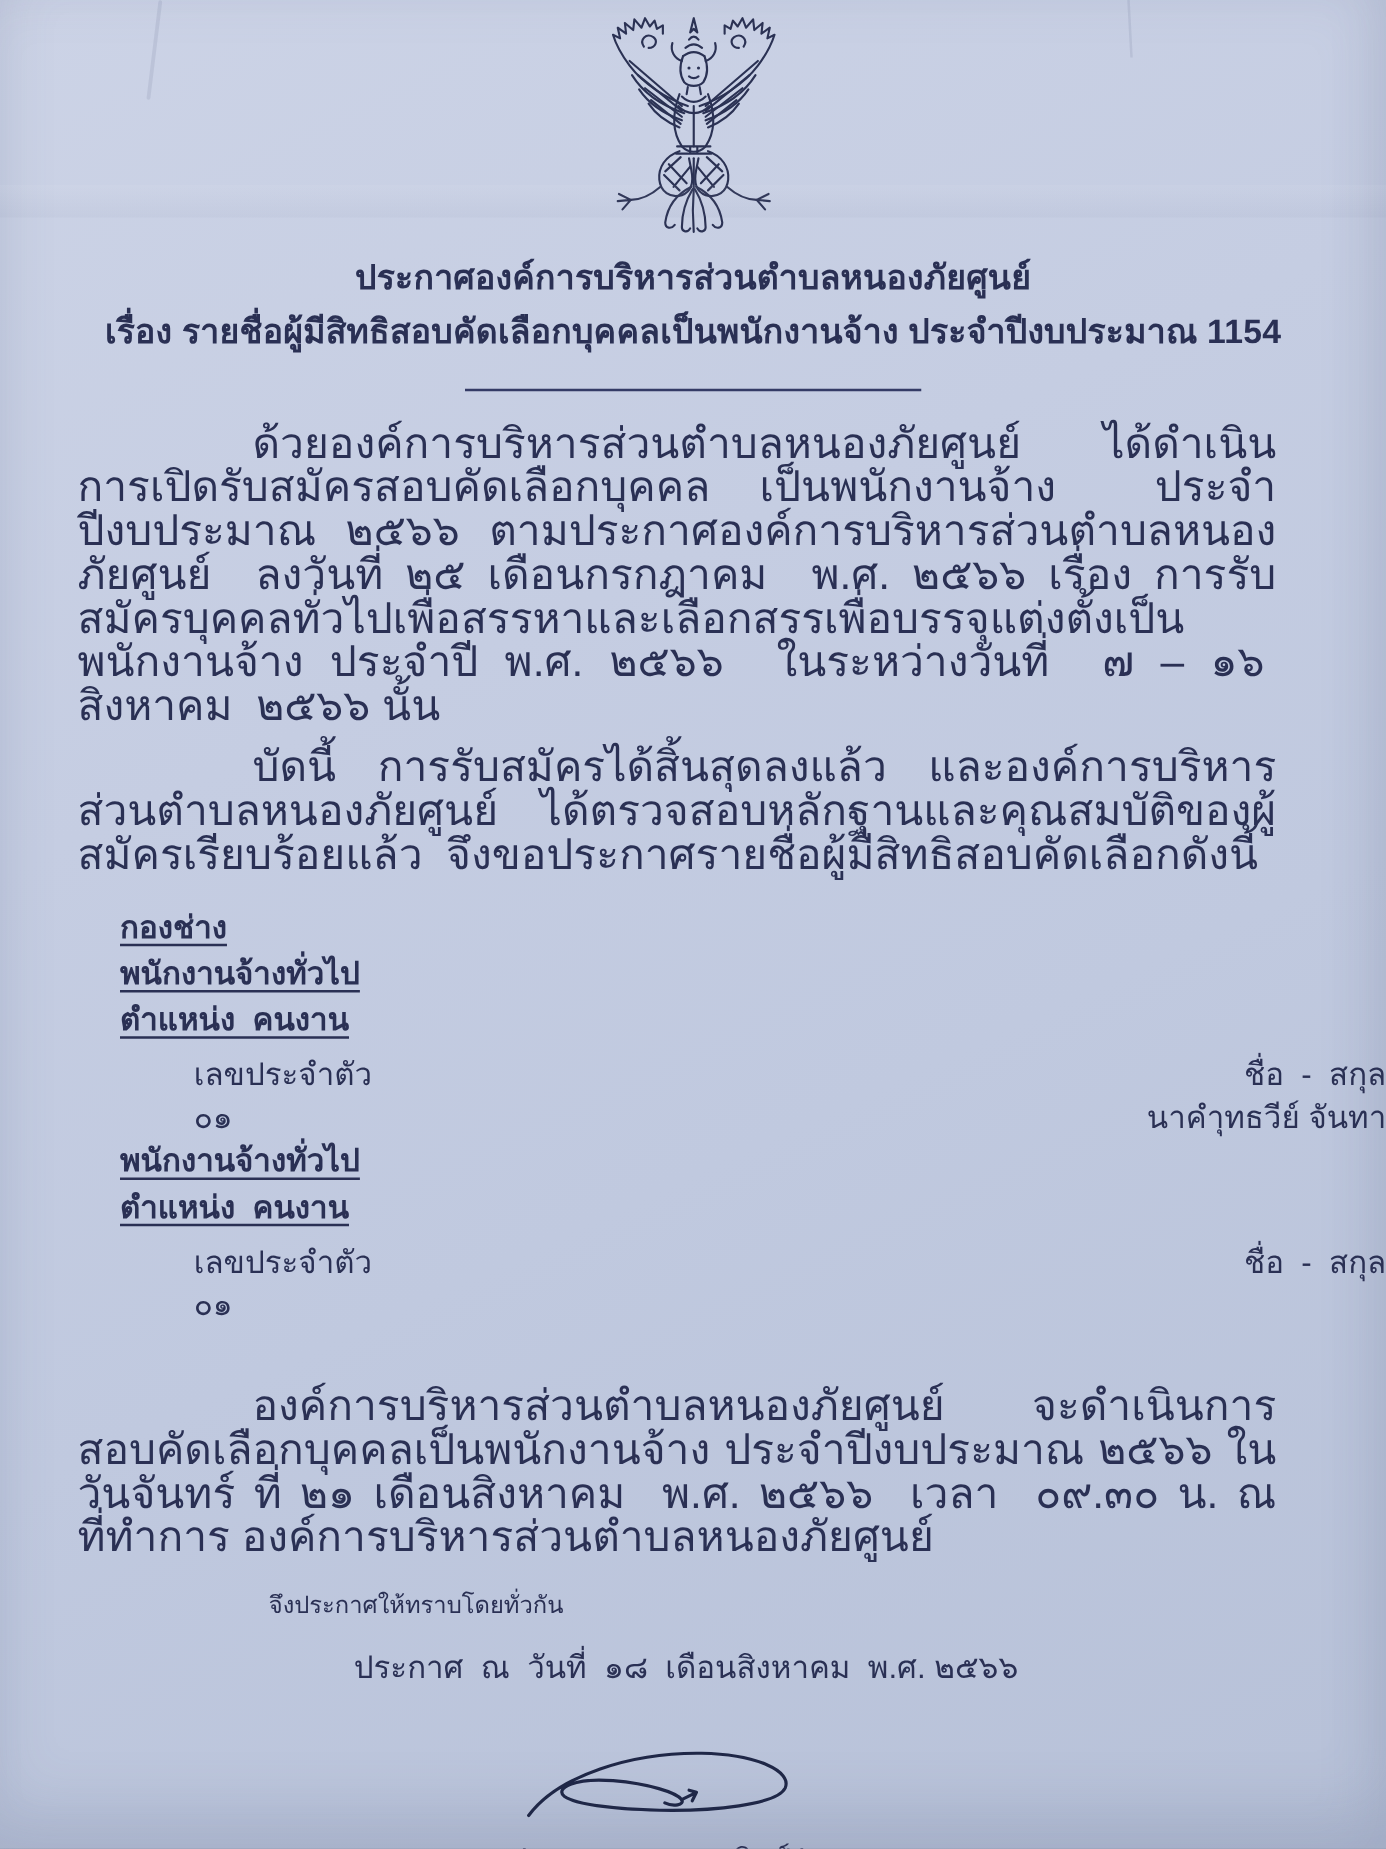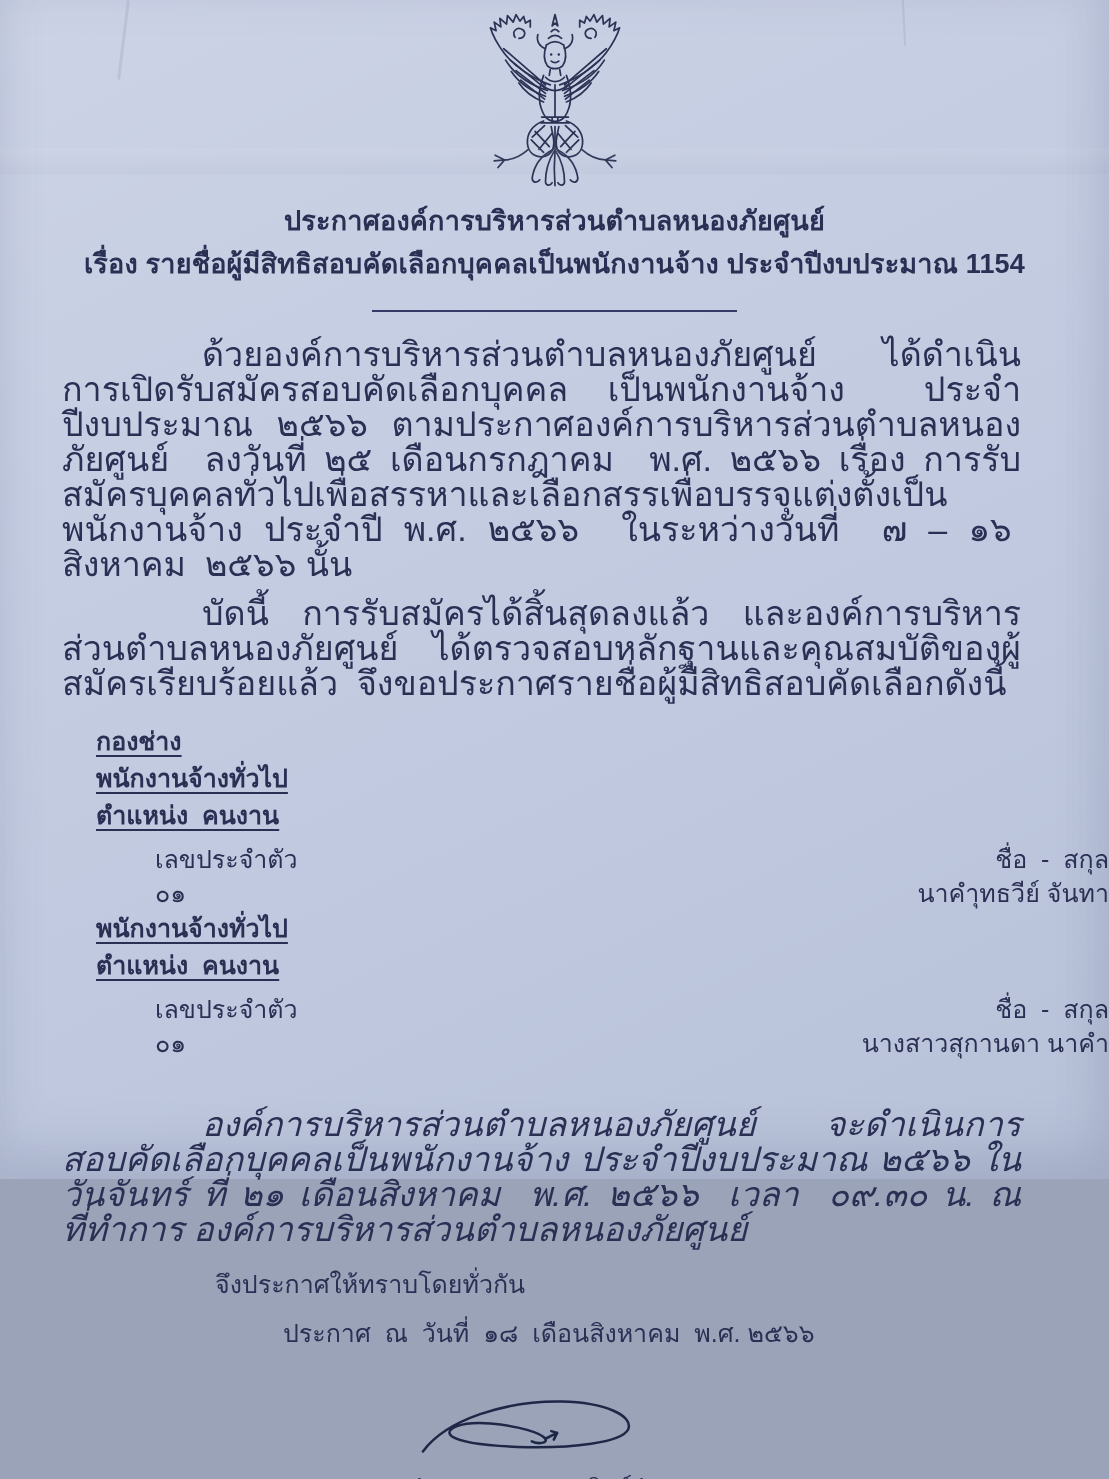--- a/index.html
+++ b/index.html
@@ -4,21 +4,21 @@
 <style>
   html, body { margin: 0; padding: 0; }
   body {
     width: 1109px; height: 1479px;
     overflow: hidden;
     font-family: "Liberation Sans", "DejaVu Sans", sans-serif;
     background: #9aa3b8;
   }
   .paper {
     position: relative;
-    width: 1109px; height: 1179px;
+    width: 1109px; height: 1479px;
     background: linear-gradient(155deg, #ccd3e6 0%, #c5cde2 35%, #c0c9df 60%, #b7c1d8 100%);
     color: #2a3054;
     box-shadow: inset 0 -34px 46px rgba(90,100,132,.16), inset -18px 0 40px rgba(120,130,160,.10);
   }
   .crease { position: absolute; background: rgba(60,72,108,.10); pointer-events: none; }
   .crease.c1 { left: 122px; top: 0; width: 3px; height: 80px; transform: rotate(7deg); border-radius: 2px; }
   .crease.c2 { left: 903px; top: 0; width: 2px; height: 46px; transform: rotate(-3deg); }
   .crease.c3 { left: 0; top: 148px; width: 100%; height: 26px; background: linear-gradient(rgba(255,255,255,.05), rgba(70,80,115,.04)); }
 
   .emblem-wrap { padding-top: 8px; text-align: center; }
@@ -29,21 +29,21 @@
 
   .para {
     padding: 0 88px 0 62px;
     font-size: 34px; line-height: 35px;
     text-indent: 140px;
     text-align: justify;
     text-justify: inter-word;
   }
   .para.p1 { margin-top: 25px; }
   .para.p2 { margin-top: 14px; }
-  .para.p3 { margin-top: 47px; font-style: italic; }
+  .para.p3 { margin-top: 47px; }
 
   .sec-head {
     margin-left: 96px; margin-top: 0;
     font-size: 25px; line-height: 37px; font-weight: 700;
     text-decoration: underline;
     text-underline-offset: 5px;
     text-decoration-thickness: 2px;
   }
   .sec-gap1 { margin-top: 22px; }
   .sec-gap2 { margin-top: 26px; }
@@ -51,21 +51,21 @@
   .trow {
     display: grid;
     grid-template-columns: 155px 270px 95px 1fr;
     font-size: 25px; line-height: 34px;
   }
   .trow .c-id { grid-column: 2; text-align: left; }
   .trow .c-name { grid-column: 4; text-align: right; }
   .thead { margin-top: 8px; }
   .tdata { }
 
-  .closing { margin-left: 215px; margin-top: 20px; font-size: 25px; line-height: 34px; }
+  .closing { margin-left: 215px; margin-top: 20px; font-size: 19px; line-height: 34px; }
   .announce { margin-left: 283px; margin-top: 15px; font-size: 25px; line-height: 34px; }
 
   .sig-block { margin-top: 44px; text-align: center; transform: translateX(-24px); }
   .sig-svg { display: block; margin: 0 auto; }
   .sig-name { font-size: 25px; line-height: 32px; margin-top: 2px; }
 
   svg .ln { fill: none; stroke: #2b3254; stroke-width: 1.8; stroke-linecap: round; stroke-linejoin: round; }
   svg .sig { fill: none; stroke: #1f2747; stroke-width: 3; stroke-linecap: round; stroke-linejoin: round; }
 </style>
 </head>
@@ -156,21 +156,20 @@
 
   <div class="sec-head">พนักงานจ้างทั่วไป</div>
   <div class="sec-head">ตำแหน่ง&nbsp; คนงาน</div>
 
   <div class="trow thead">
     <span class="c-id">เลขประจำตัว</span>
     <span class="c-name">ชื่อ&nbsp; -&nbsp; สกุล</span>
   </div>
   <div class="trow tdata">
     <span class="c-id">๐๑</span>
-    <span class="c-name">นางสาวสุกานดา นาคำ</span>
   </div>
 
   <div class="para p3">องค์การบริหารส่วนตำบลหนองภัยศูนย์&nbsp; จะดำเนินการสอบคัดเลือกบุคคลเป็นพนักงานจ้าง ประจำปีงบประมาณ ๒๕๖๖ ในวันจันทร์ ที่ ๒๑ เดือนสิงหาคม&nbsp; พ.ศ. ๒๕๖๖&nbsp; เวลา&nbsp; ๐๙.๓๐ น. ณ ที่ทำการ องค์การบริหารส่วนตำบลหนองภัยศูนย์</div>
   <div class="closing">จึงประกาศให้ทราบโดยทั่วกัน</div>
   <div class="announce">ประกาศ&nbsp; ณ&nbsp; วันที่&nbsp; ๑๘&nbsp; เดือนสิงหาคม&nbsp; พ.ศ. ๒๕๖๖</div>
 
   <div class="sig-block">
     <svg class="sig-svg" width="280" height="76" viewBox="0 0 280 90">
       <path class="sig" d="M12,68 C40,30 110,8 176,9 C228,10 262,26 255,42 C247,58 186,64 136,63 C96,62 58,58 46,50 C36,42 56,32 92,35 C126,38 152,46 157,53 C160,58 149,60 141,56"></path>
       <path class="sig" d="M157,53 L171,46 M164,44 L171,46 L167,54"></path>

